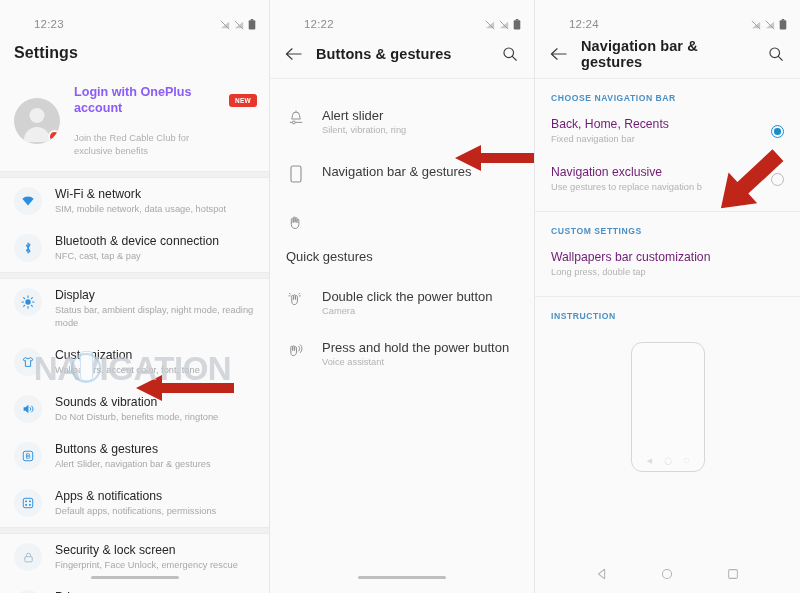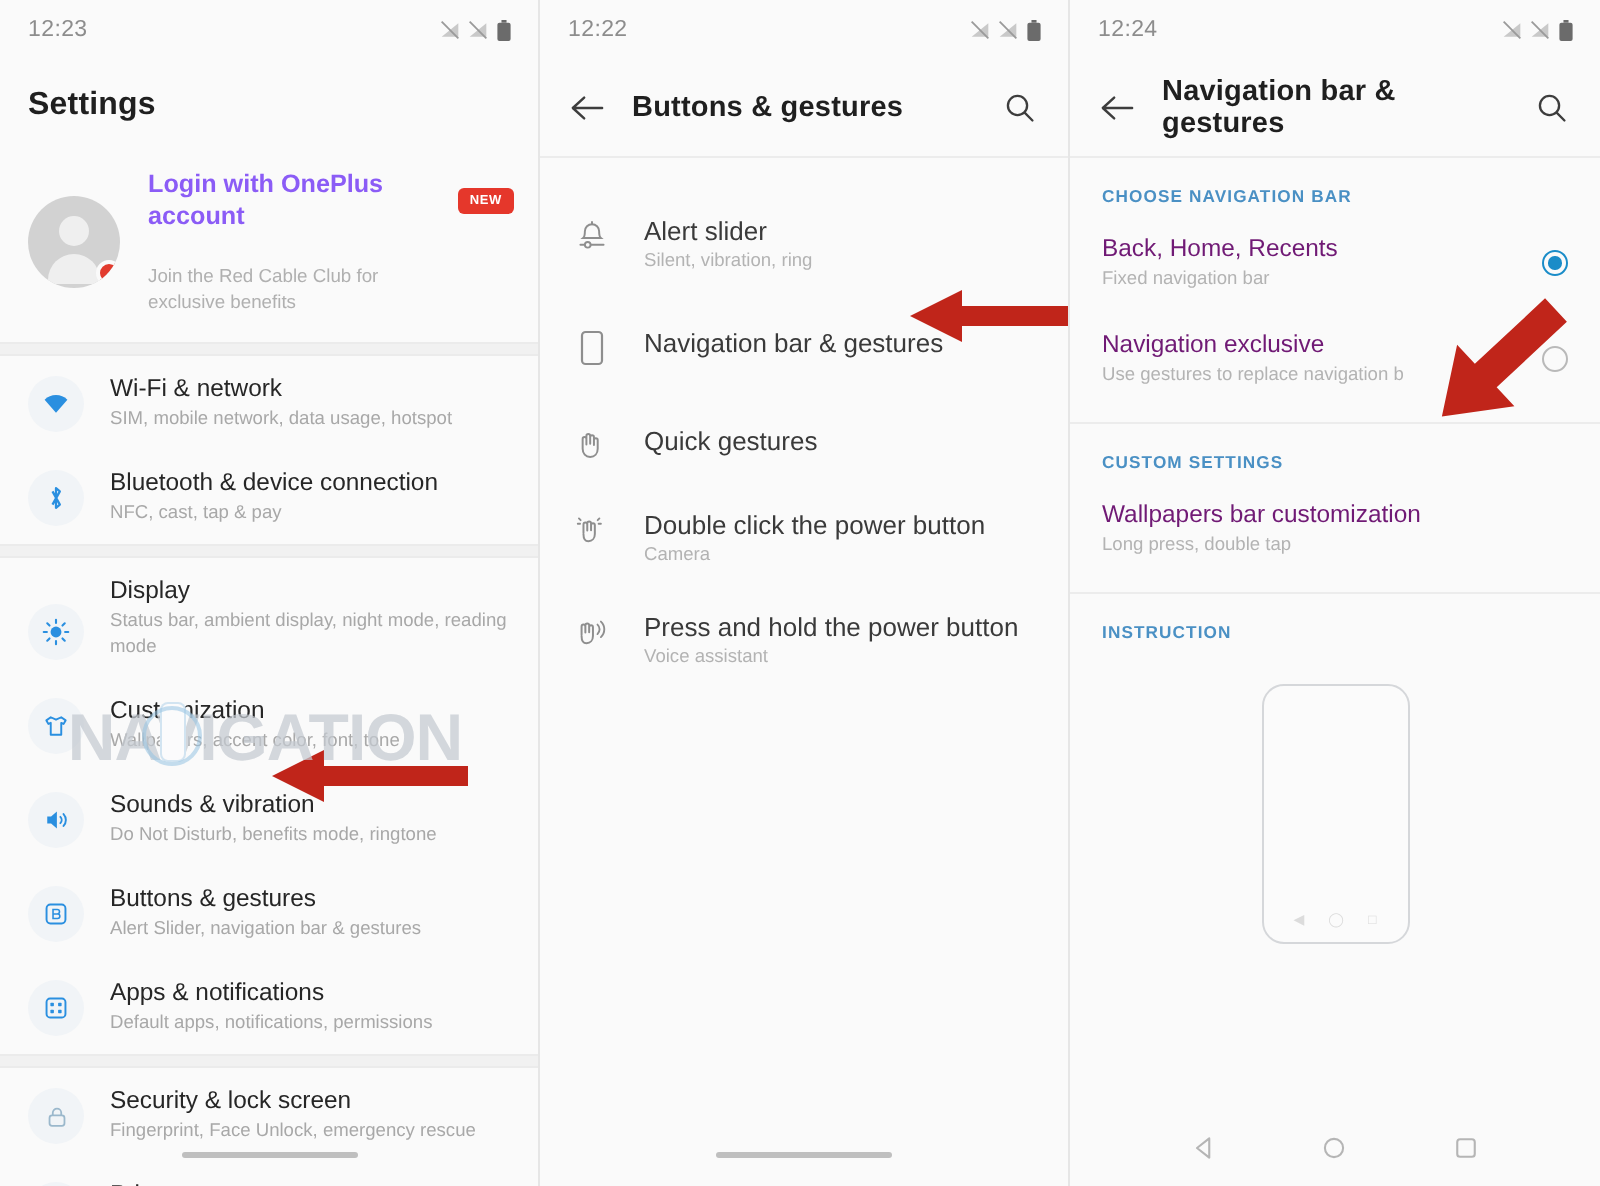--- a/index.html
+++ b/index.html
@@ -15,23 +15,24 @@
     height: 593px;
     background: #fafafa;
     overflow: hidden;
   }
   .panel.p1 { width: 270px; border-right: 1px solid #e6e6e6; }
   .panel.p2 { width: 265px; border-right: 1px solid #e6e6e6; }
   .panel.p3 { width: 265px; }
 
   
   .statusbar {
-    height: 30px; display: flex; align-items: center;
+    height: 30px; display: flex; align-items: flex-end;
     justify-content: space-between;
     padding: 0 13px 0 14px;
+    margin-left: 20px;
   }
   .clock { font-size: 11.5px; color: #8d8d8d; letter-spacing: .2px; }
   .sysicons { display: flex; align-items: center; gap: 4px; }
   .sysicons svg { display: block; }
 
   
   .big-title {
     font-size: 16px; font-weight: bold; color: #1f1f1f;
     padding: 14px 0 12px 14px; letter-spacing: .1px;
   }
@@ -43,21 +44,21 @@
     font-size: 14.5px; font-weight: bold; color: #1f1f1f;
     flex: 1; letter-spacing: .1px;
   }
   .appbar svg { display: block; }
   .iconbtn { width: 20px; height: 20px; display:flex; align-items:center; justify-content:center;}
 
   
   .group { background: #fafafa; }
   .sep { height: 7px; background: #f1f1f1; border-top:1px solid #ebebeb; border-bottom:1px solid #ebebeb;}
   .row {
-    display: flex; align-items: flex-end;
+    display: flex; align-items: flex-start;
     padding: 9px 14px 9px 14px; gap: 13px;
   }
   .row .circ {
     width: 28px; height: 28px; border-radius: 50%;
     background: #f1f4f7; flex: 0 0 28px;
     display: flex; align-items: center; justify-content: center;
   }
   .row .txt { flex: 1; min-width: 0; }
   .row .t1 { font-size: 12.2px; color: #262626; line-height: 15px; }
   .row .t2 { font-size: 9.3px; color: #a8a8a8; line-height: 13px; margin-top: 1px; }
@@ -412,21 +413,21 @@
         <span class="mi">
           <svg width="14" height="18" viewBox="0 0 14 18">
               <rect x="2" y="1" width="10" height="16" rx="1.8" stroke="#8e8e8e" stroke-width="1.1" fill="none"></rect>
             </svg>
         </span>
         <div>
           <div class="t1">Navigation bar &amp; gestures</div>
         </div>
       </div>
 
-      <div class="mrow" style="padding-top:14px; padding-bottom:14px;">
+      <div class="mrow" style="padding-top:14px; padding-bottom:14px;flex-direction:column;">
         <span class="mi">
           <svg width="17" height="16" viewBox="0 0 18 17">
               <path d="M3.5 9.5V5.8a1 1 0 012 0v3M5.5 8.6V4.2a1 1 0 012 0v4.2M7.5 8.4V4.8a1 1 0 012 0v3.8M9.5 9V6.4a1 1 0 012 0v4.6c0 2.6-1.6 4.4-4 4.4S3.5 13.6 3.5 11V9.5" stroke="#8e8e8e" stroke-width="1.05" fill="none" stroke-linecap="round" stroke-linejoin="round"></path>
             </svg>
         </span>
         <div>
           <div class="t1">Quick gestures</div>
         </div>
       </div>
 

